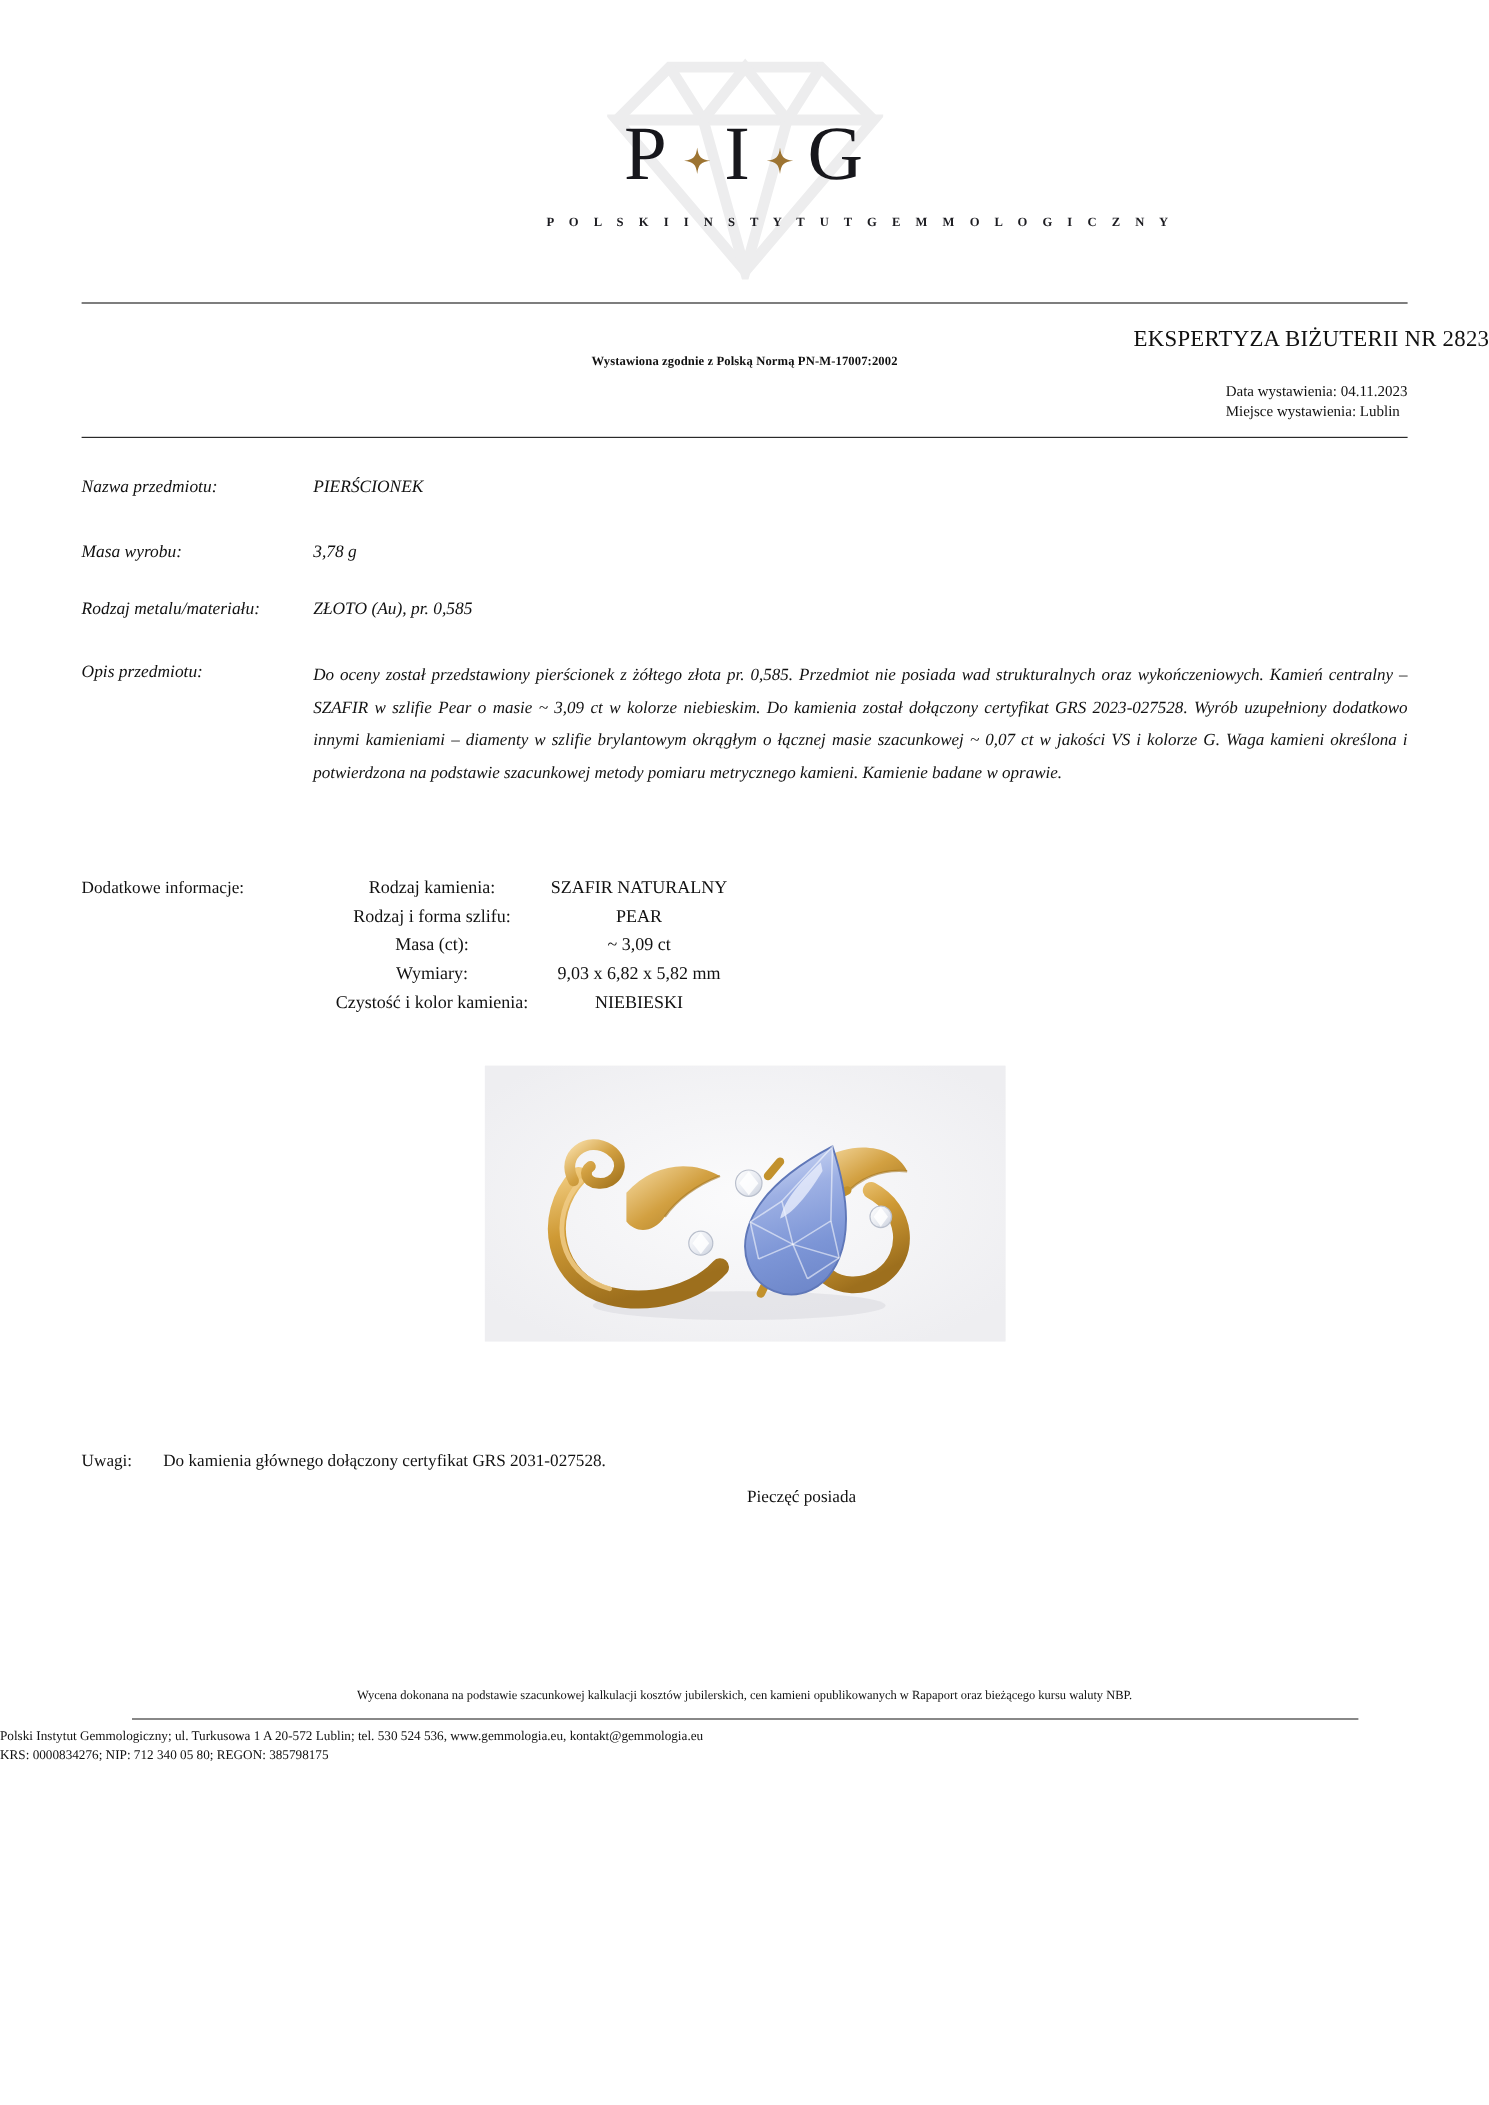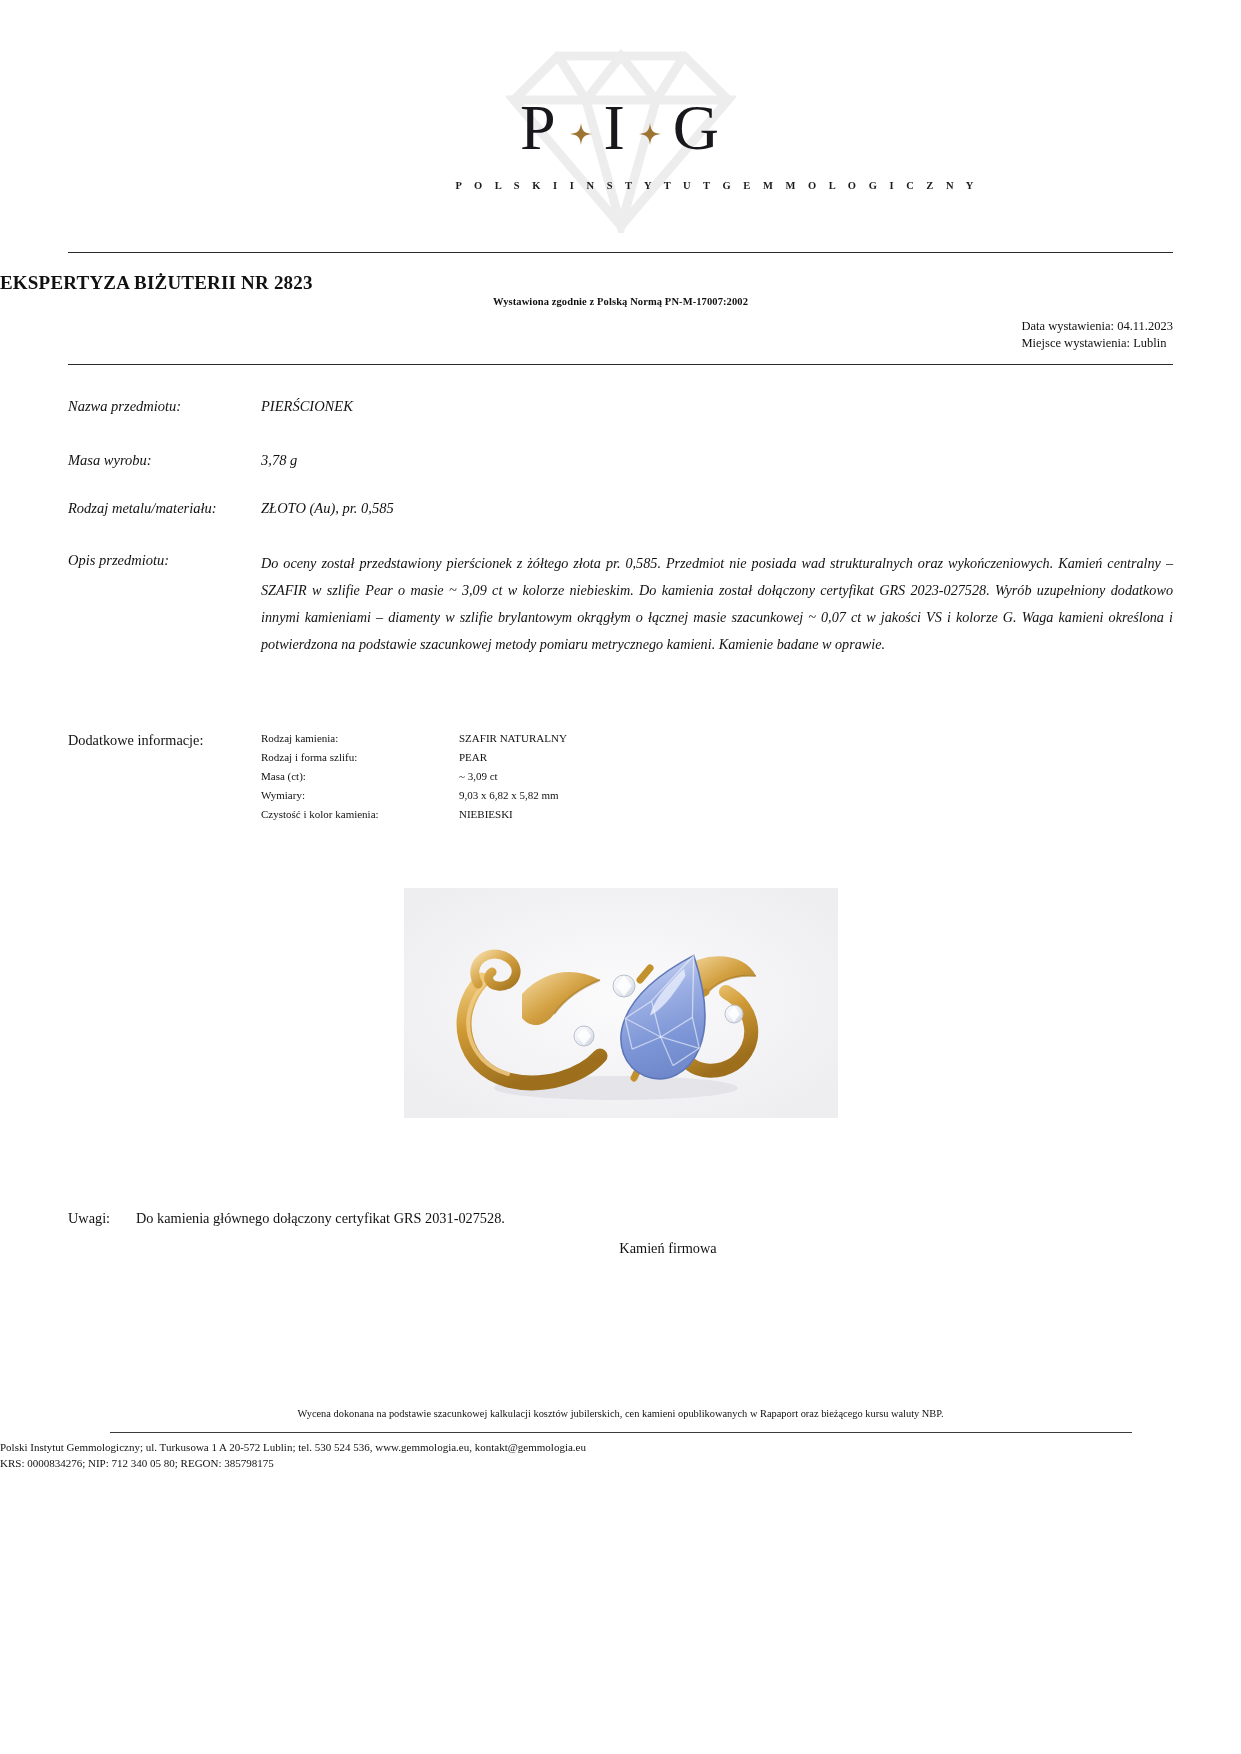--- a/index.html
+++ b/index.html
@@ -92,23 +92,23 @@
   }
   .rule-top   { top: 252px; }
   .rule-mid   { top: 364px; }
 
   
   .title {
     position: absolute;
     top: 272px;
     left: 0;
     width: 100%;
-    text-align: left;
+    text-align: right;
     font-size: 19px;
-    font-weight: bold;
+    font-weight: normal;
     letter-spacing: 0.2px;
   }
   .subtitle {
     position: absolute;
     top: 296px;
     left: 0;
     width: 100%;
     text-align: center;
     font-size: 10.5px;
     font-weight: bold;
@@ -172,23 +172,24 @@
     width: 193px;
     vertical-align: top;
   }
   .extra table {
     display: inline-table;
     border-collapse: collapse;
     vertical-align: top;
   }
   .extra td {
     padding: 0 0 7px 0;
-    font-size: 11px;
+    font-size: 15px;
     vertical-align: top;
     white-space: nowrap;
+    text-align: center;
   }
   .extra td.k { width: 198px; }
   .extra td.v { padding-left: 0; }
 
   
   .photo-wrap {
     position: absolute;
     top: 888px;
     left: 50%;
     transform: translateX(-50%);
@@ -407,21 +408,21 @@
         <circle cx="330" cy="126" r="9" fill="url(#dia)" stroke="#b9bfcc" stroke-width="1"></circle>
         <path d="M330 118 L336 126 L330 134 L324 126 Z" fill="#ffffff" opacity="0.85"></path>
       </g>
     </svg>
   </div>
 
   <div class="notes">
     <span class="n-label">Uwagi:</span><span>Do kamienia głównego dołączony certyfikat GRS 2031-027528.</span>
   </div>
 
-  <div class="stamp">Kamień firmowa</div>
+  <div class="stamp">Pieczęć posiada</div>
 
   <div class="footer-note">Wycena dokonana na podstawie szacunkowej kalkulacji kosztów jubilerskich, cen kamieni opublikowanych w Rapaport oraz bieżącego kursu waluty NBP.</div>
   <div class="rule-bottom"></div>
   <div class="footer-lines">
     <div>Polski Instytut Gemmologiczny; ul. Turkusowa 1 A 20-572 Lublin; tel. 530 524 536, www.gemmologia.eu, kontakt@gemmologia.eu</div>
     <div>KRS: 0000834276; NIP: 712 340 05 80; REGON: 385798175</div>
   </div>
 
 </div>
 

